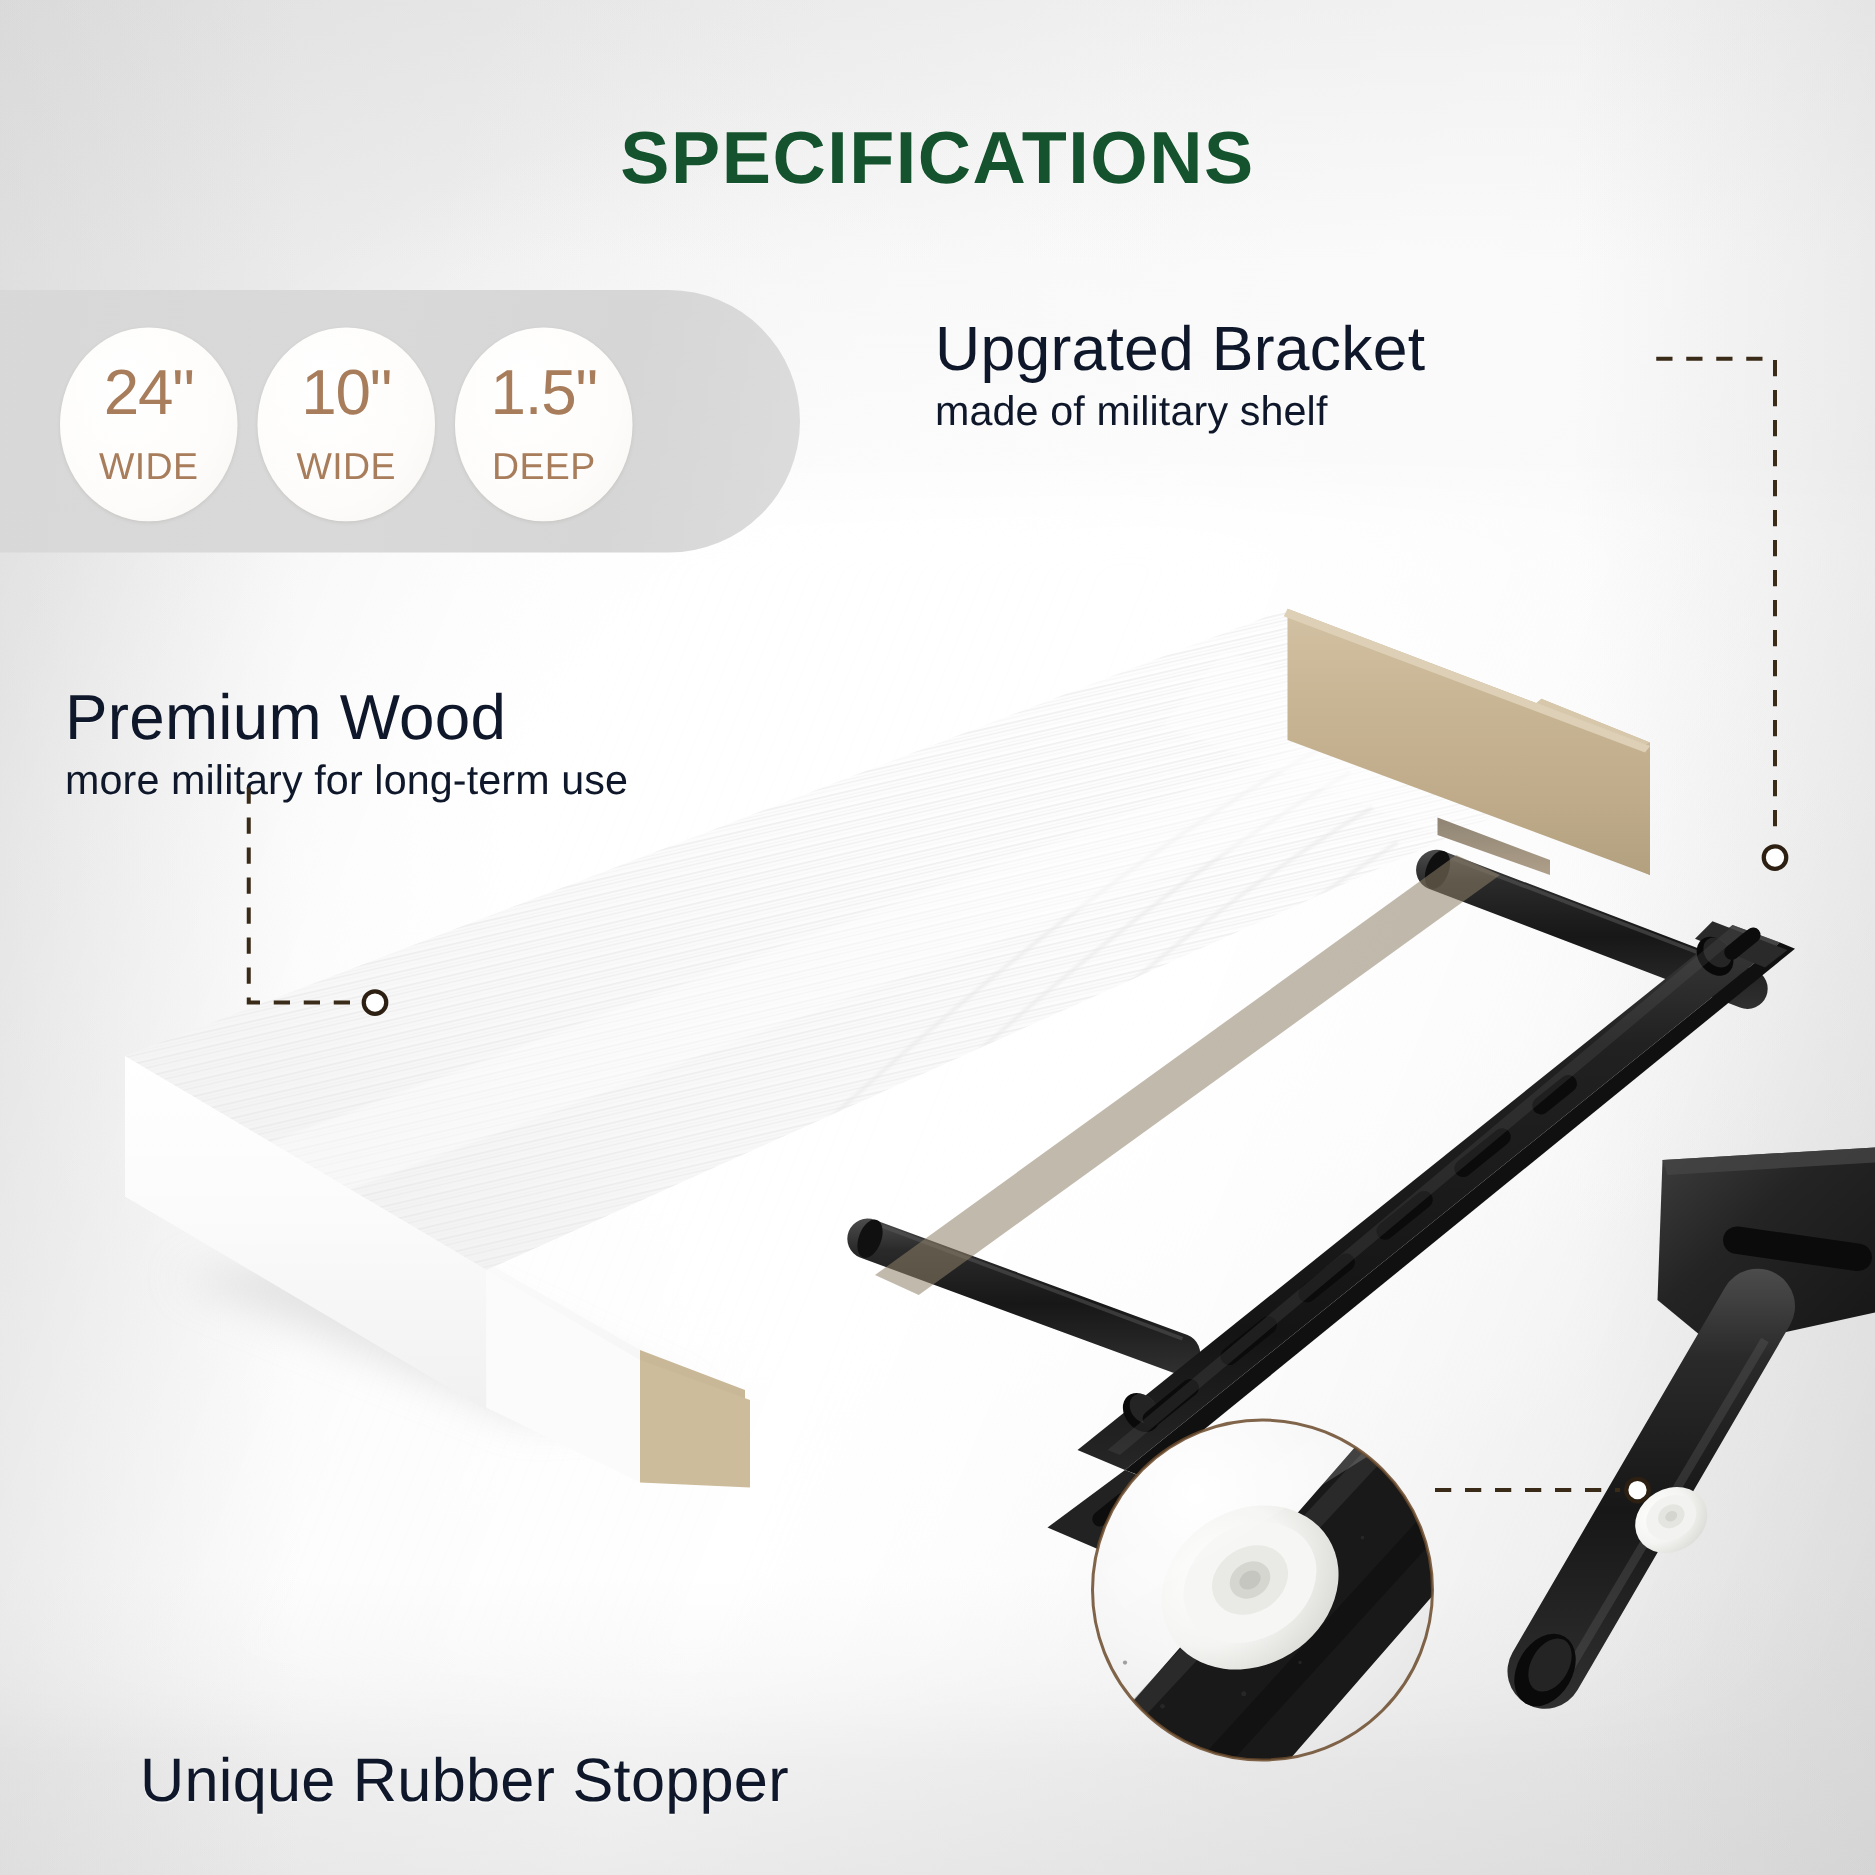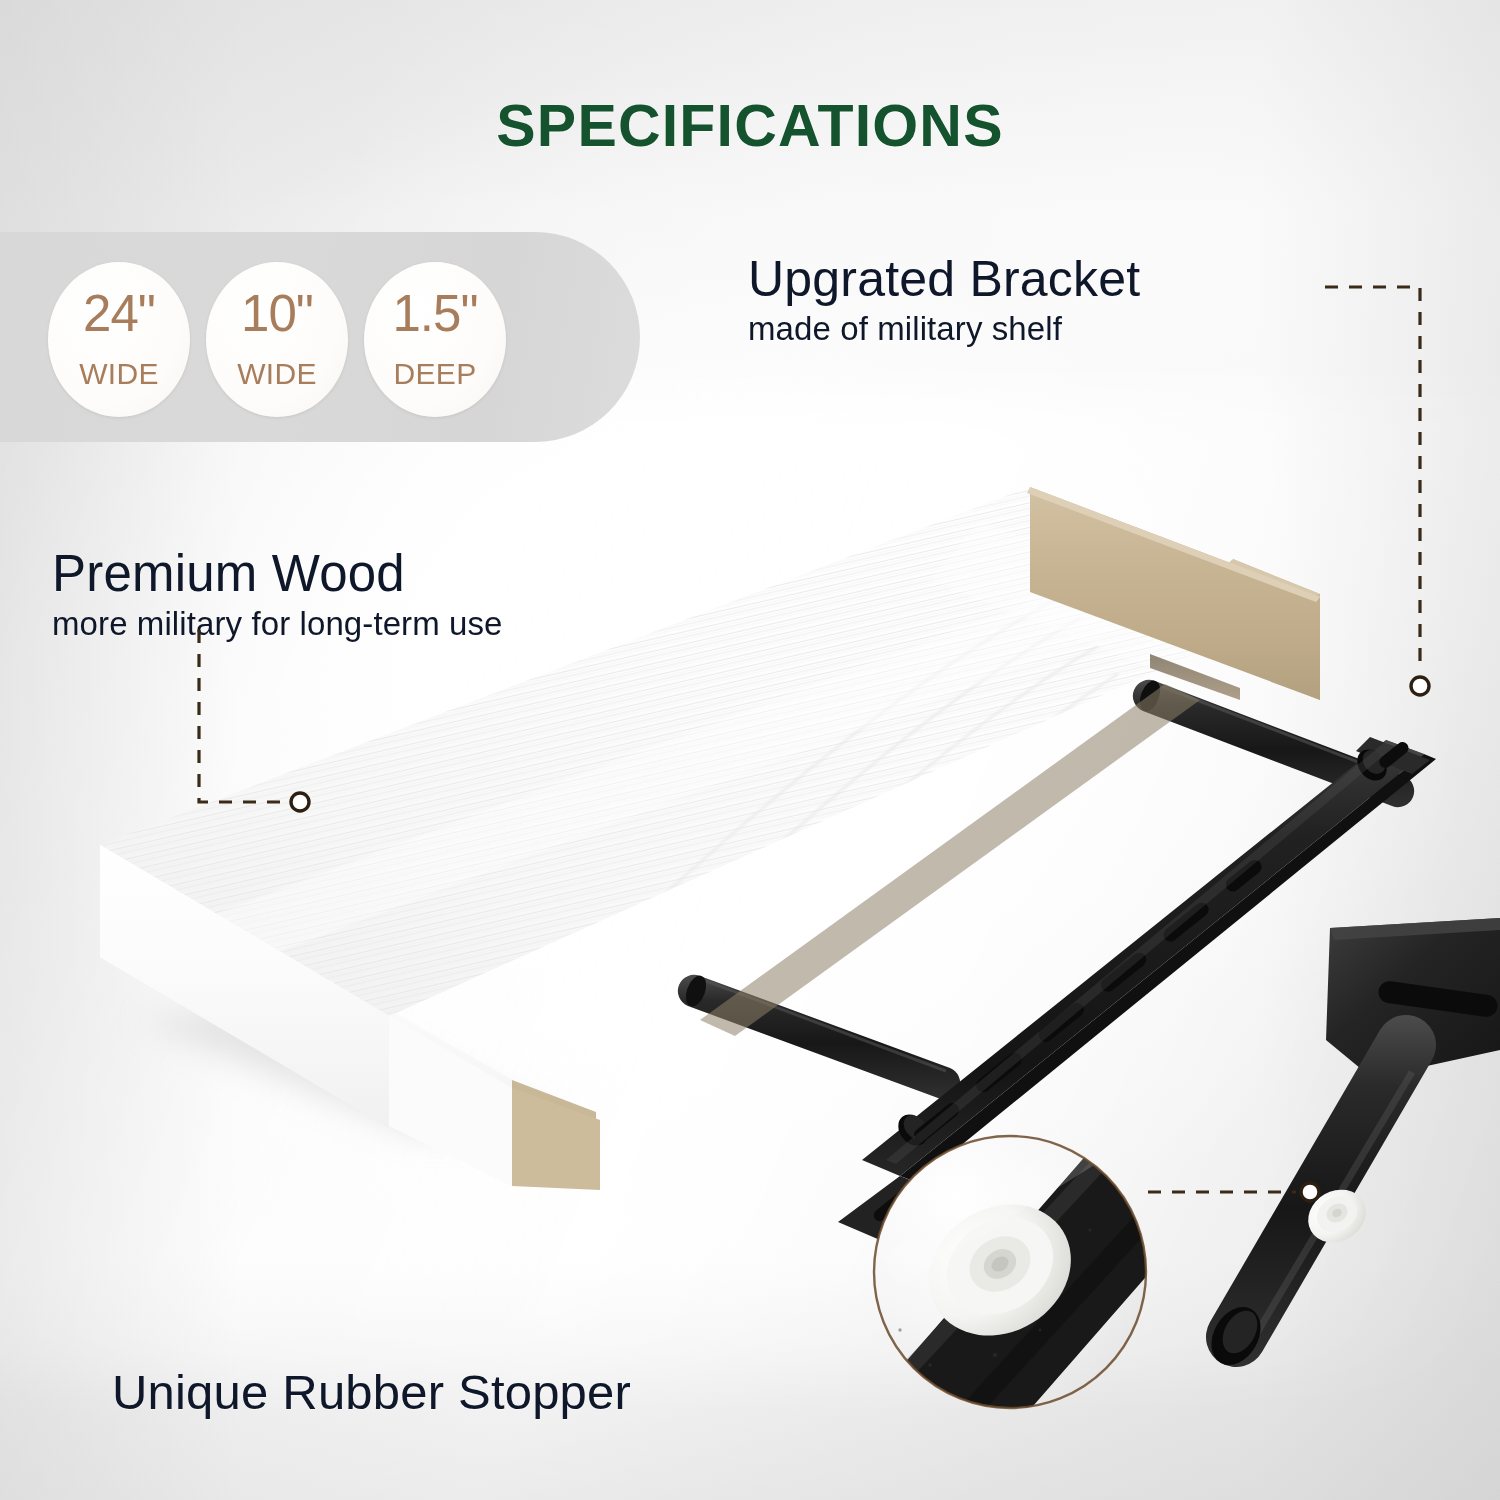--- a/index.html
+++ b/index.html
@@ -70,21 +70,21 @@
   }
   .callout .sub{
     font-size:33px; font-weight:400; letter-spacing:.1px;
     line-height:1.12; margin-top:5px; white-space:nowrap;
     text-shadow:0 1px 0 rgba(255,255,255,.45);
   }
   #co-bracket{ left:748px; top:253px; }
   #co-bracket .head{ font-size:50px; }
   #co-wood{ left:52px; top:505px; }
   #co-wood .head{ font-size:51px; font-weight:500;margin-top:42px; }
-  #co-stopper{ left:112px; top:1367px; }
+  #co-stopper{ left:112px; top:1400px; }
   #co-stopper .head{ font-size:49px; }
 
   
   svg.layer{ position:absolute; left:0; top:0; width:1500px; height:1500px; overflow:visible; }
   #art-layer{ z-index:3; }
   #leader-layer{ z-index:6; }
   .dash{ stroke:#3a2a18; stroke-width:3.2; fill:none; stroke-dasharray:13 11; stroke-linecap:butt; }
   .dot{ stroke:#2d2013; stroke-width:3.4; fill:#ffffff; }
 </style>
 </head>

